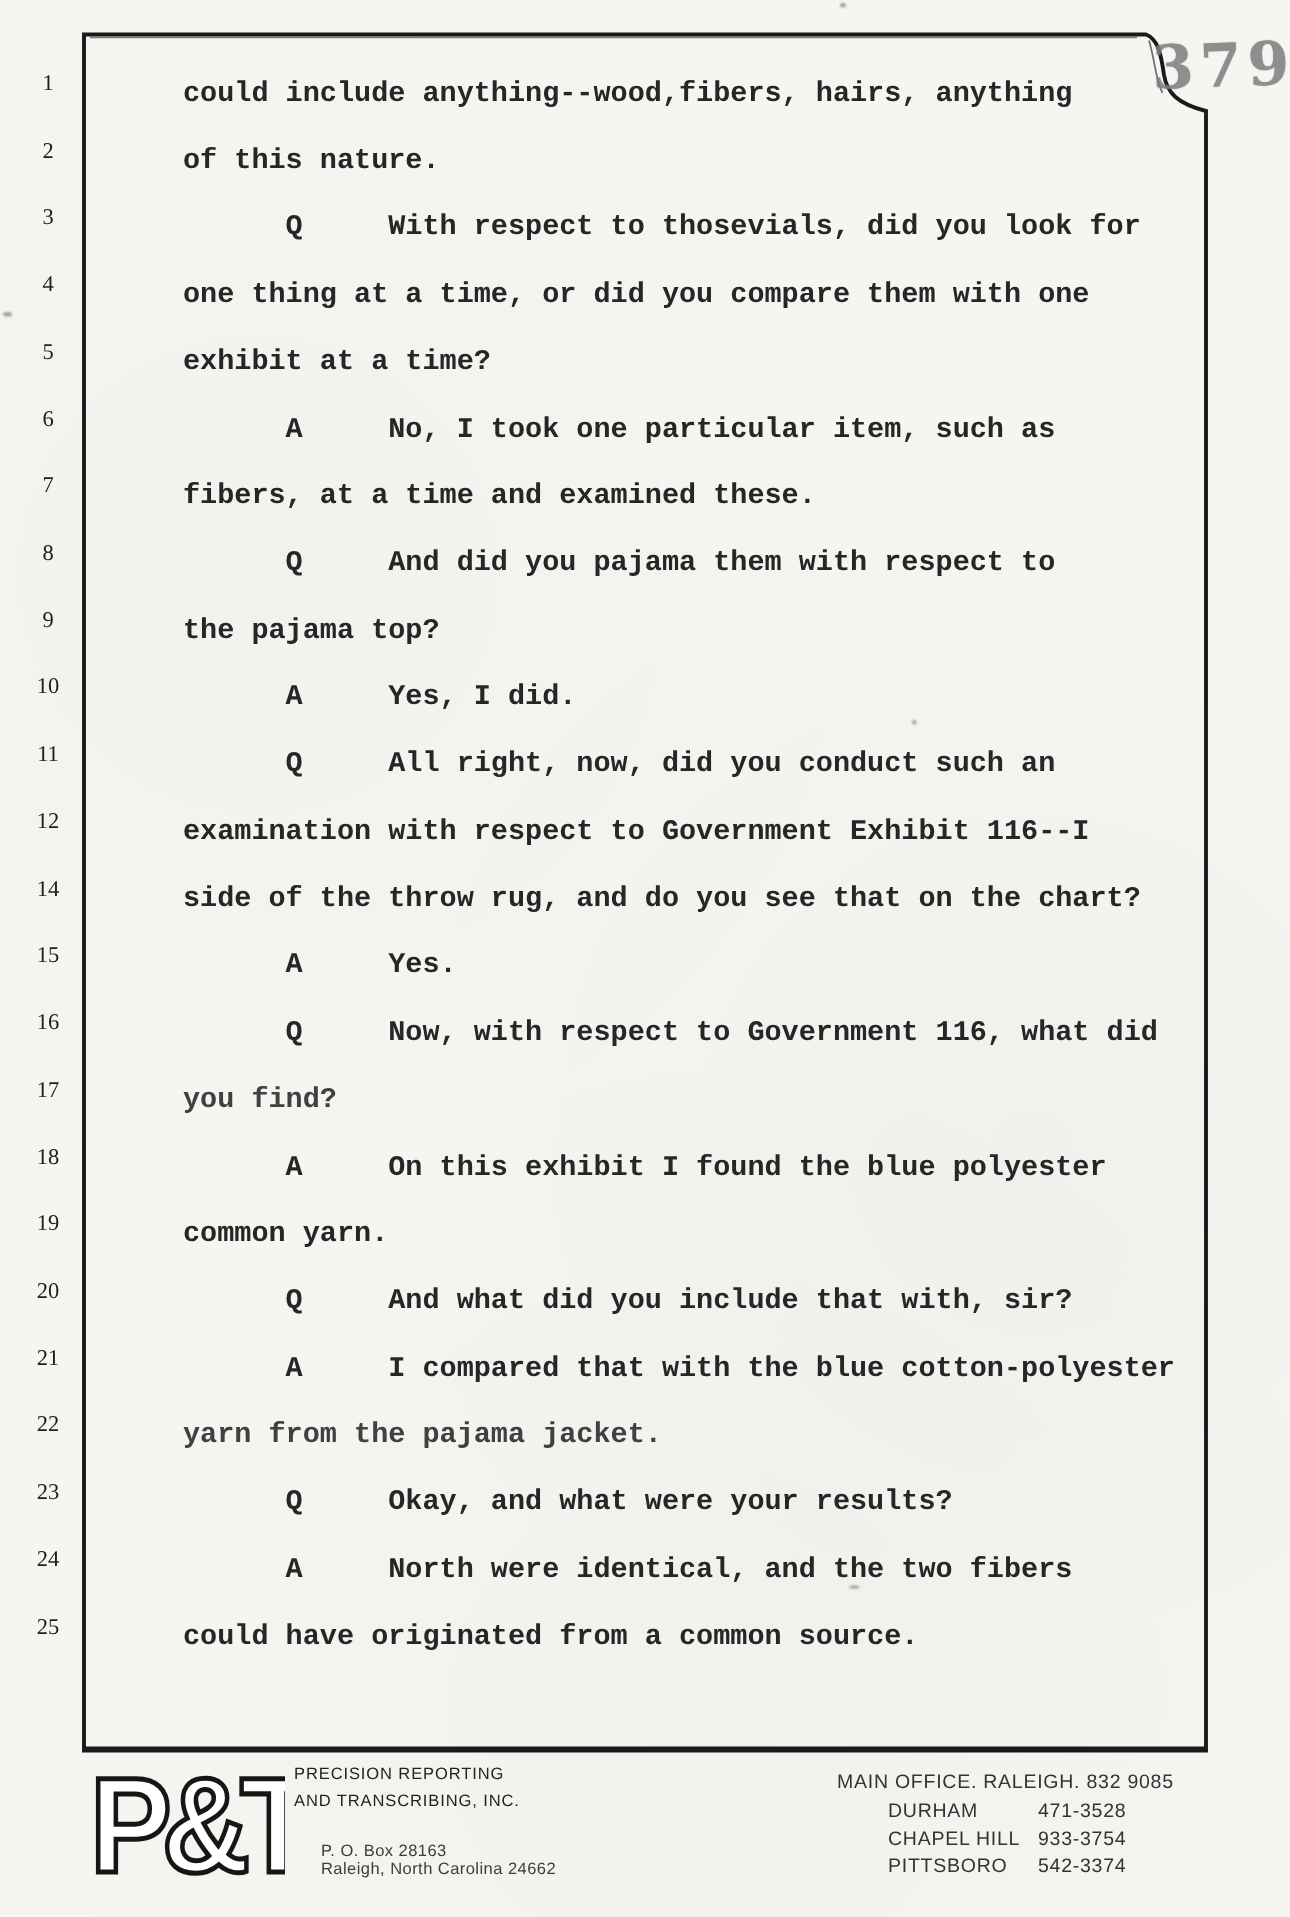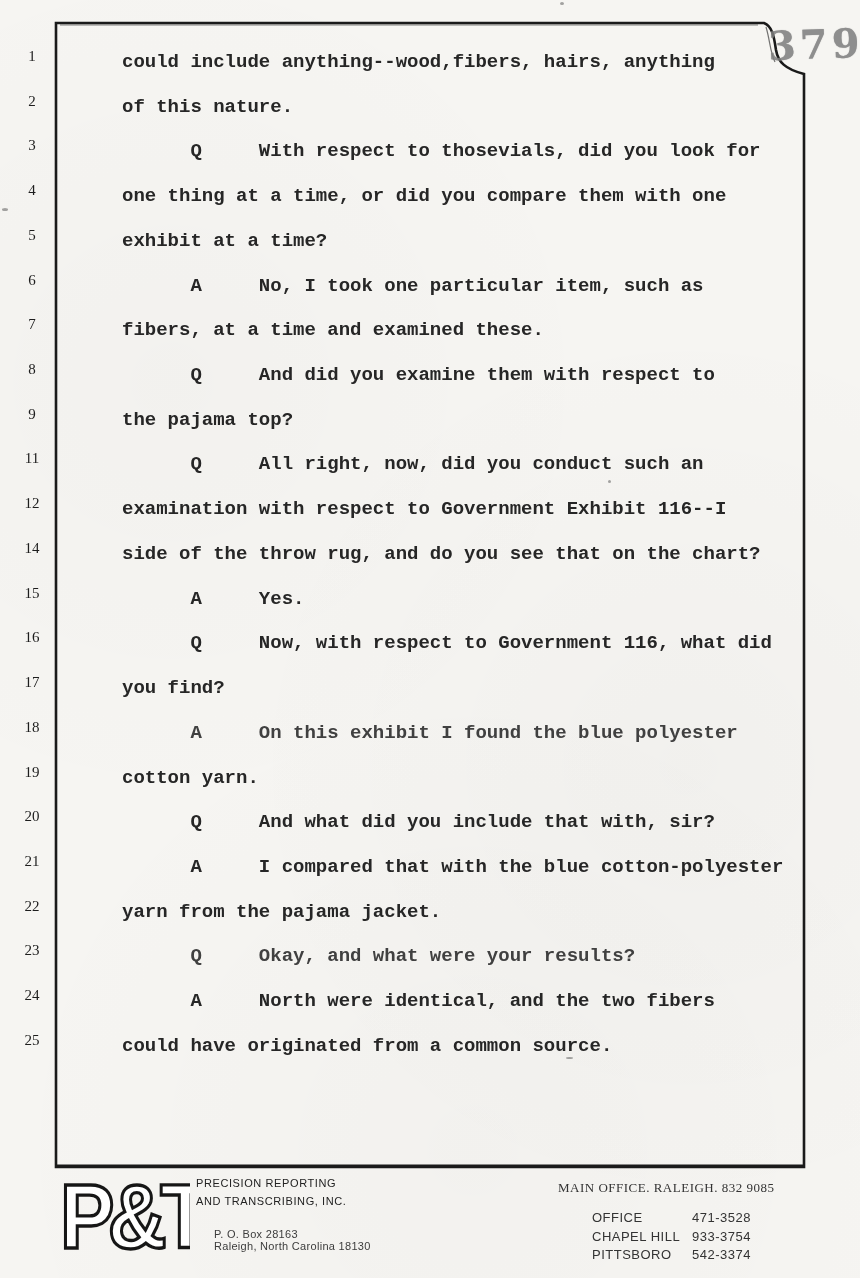--- a/index.html
+++ b/index.html
@@ -45,21 +45,21 @@
   .logo{position:absolute;left:58px;top:1172px;}
   .company{
     position:absolute;left:196px;top:1174px;
     font-size:11px;line-height:18px;letter-spacing:.6px;color:#222;
   }
   .address{
     position:absolute;left:214px;top:1229px;
     font-size:11px;line-height:11.5px;letter-spacing:.3px;color:#3c3c3c;
   }
   .offices{position:absolute;left:558px;top:1180px;font-size:13px;color:#333;letter-spacing:.5px;}
-  .offices .main{margin-bottom:14px;font-family:Liberation Serif, serif;}
+  .offices .main{margin-bottom:4px;}
   .office-grid{margin-left:34px;display:grid;grid-template-columns:100px auto;row-gap:3.5px;}
   .speck{position:absolute;background:rgba(60,60,60,.45);border-radius:50%;filter:blur(.6px);}
 </style>
 </head>
 <body>
 
 <svg class="border-svg" width="860" height="1278" viewBox="0 0 860 1278">
   <path d="M 56 23 L 764 23 C 772 26 774 36 776 50 C 778 62 785 69 804 74 L 804 1167 L 56 1167 Z" fill="none" stroke="#1a1a1a" stroke-width="2.6"></path>
   <path d="M 60 25 L 758 25" fill="none" stroke="#1a1a1a" stroke-width="1" opacity="0.55"></path>
   <path d="M 56 1166 L 804 1166" fill="none" stroke="#1a1a1a" stroke-width="3.2"></path>
@@ -97,27 +97,31 @@
   <div class="trow">
       <span class="lnum">6</span>
       <span class="ltext">      A     No, I took one particular item, such as</span>
     </div>
   <div class="trow">
       <span class="lnum">7</span>
       <span class="ltext">fibers, at a time and examined these.</span>
     </div>
   <div class="trow">
       <span class="lnum">8</span>
-      <span class="ltext">      Q     And did you examine them with respect to</span>
+      <span class="ltext">      Q     And did you pajama them with respect to</span>
     </div>
   <div class="trow">
       <span class="lnum">9</span>
       <span class="ltext">the pajama top?</span>
     </div>
   <div class="trow">
+      <span class="lnum">10</span>
+      <span class="ltext">      A     Yes, I did.</span>
+    </div>
+  <div class="trow">
       <span class="lnum">11</span>
       <span class="ltext">      Q     All right, now, did you conduct such an</span>
     </div>
   <div class="trow">
       <span class="lnum">12</span>
       <span class="ltext">examination with respect to Government Exhibit 116--I</span>
     </div>
   <div class="trow">
       <span class="lnum">14</span>
       <span class="ltext">side of the throw rug, and do you see that on the chart?</span>
@@ -133,21 +137,21 @@
   <div class="trow">
       <span class="lnum">17</span>
       <span class="ltext">you find?</span>
     </div>
   <div class="trow">
       <span class="lnum">18</span>
       <span class="ltext">      A     On this exhibit I found the blue polyester</span>
     </div>
   <div class="trow">
       <span class="lnum">19</span>
-      <span class="ltext">cotton yarn.</span>
+      <span class="ltext">common yarn.</span>
     </div>
   <div class="trow">
       <span class="lnum">20</span>
       <span class="ltext">      Q     And what did you include that with, sir?</span>
     </div>
   <div class="trow">
       <span class="lnum">21</span>
       <span class="ltext">      A     I compared that with the blue cotton-polyester</span>
     </div>
   <div class="trow">
@@ -174,26 +178,26 @@
   </g>
 </svg>
 
 <div class="company">
   <div>PRECISION REPORTING</div>
   <div>AND TRANSCRIBING, INC.</div>
 </div>
 
 <div class="address">
   <div>P. O. Box 28163</div>
-  <div>Raleigh, North Carolina  18130</div>
+  <div>Raleigh, North Carolina  24662</div>
 </div>
 
 <div class="offices">
   <div class="main">MAIN OFFICE. RALEIGH. 832 9085</div>
   <div class="office-grid">
-    <span>OFFICE</span>
+    <span>DURHAM</span>
       <span>471-3528</span>
     <span>CHAPEL HILL</span>
       <span>933-3754</span>
     <span>PITTSBORO</span>
       <span>542-3374</span>
   </div>
 </div>
 
 </body></html>

